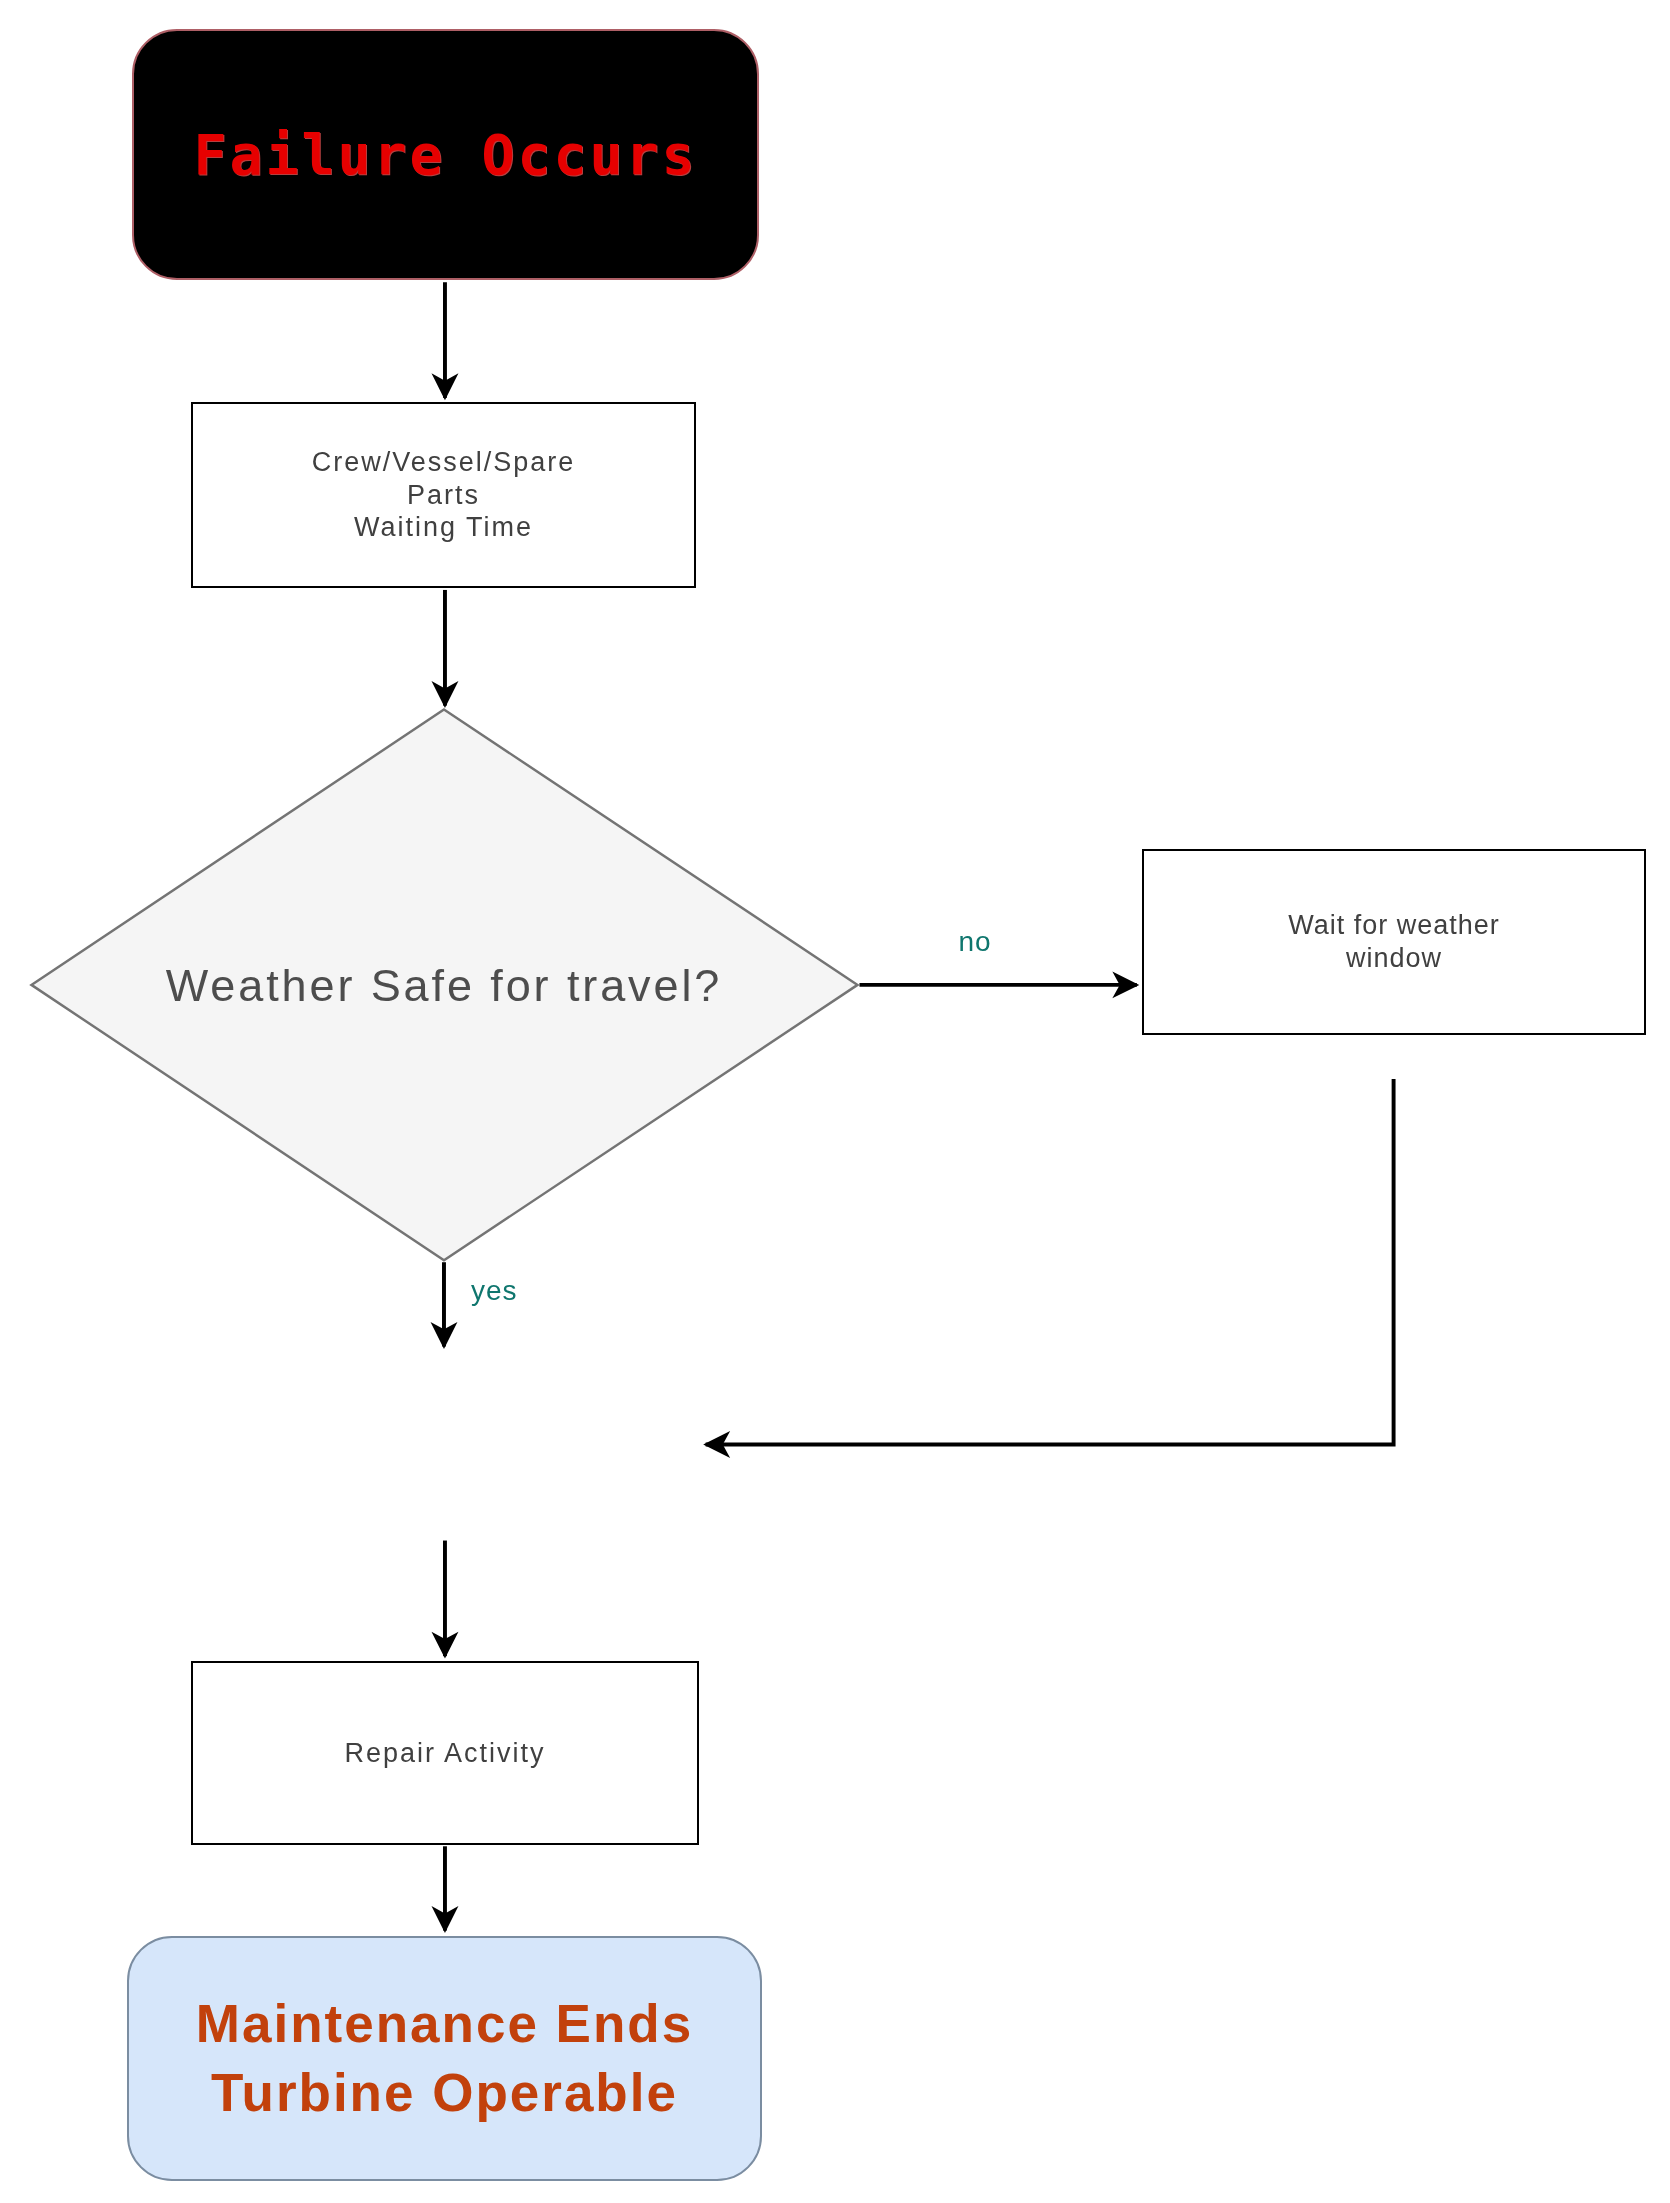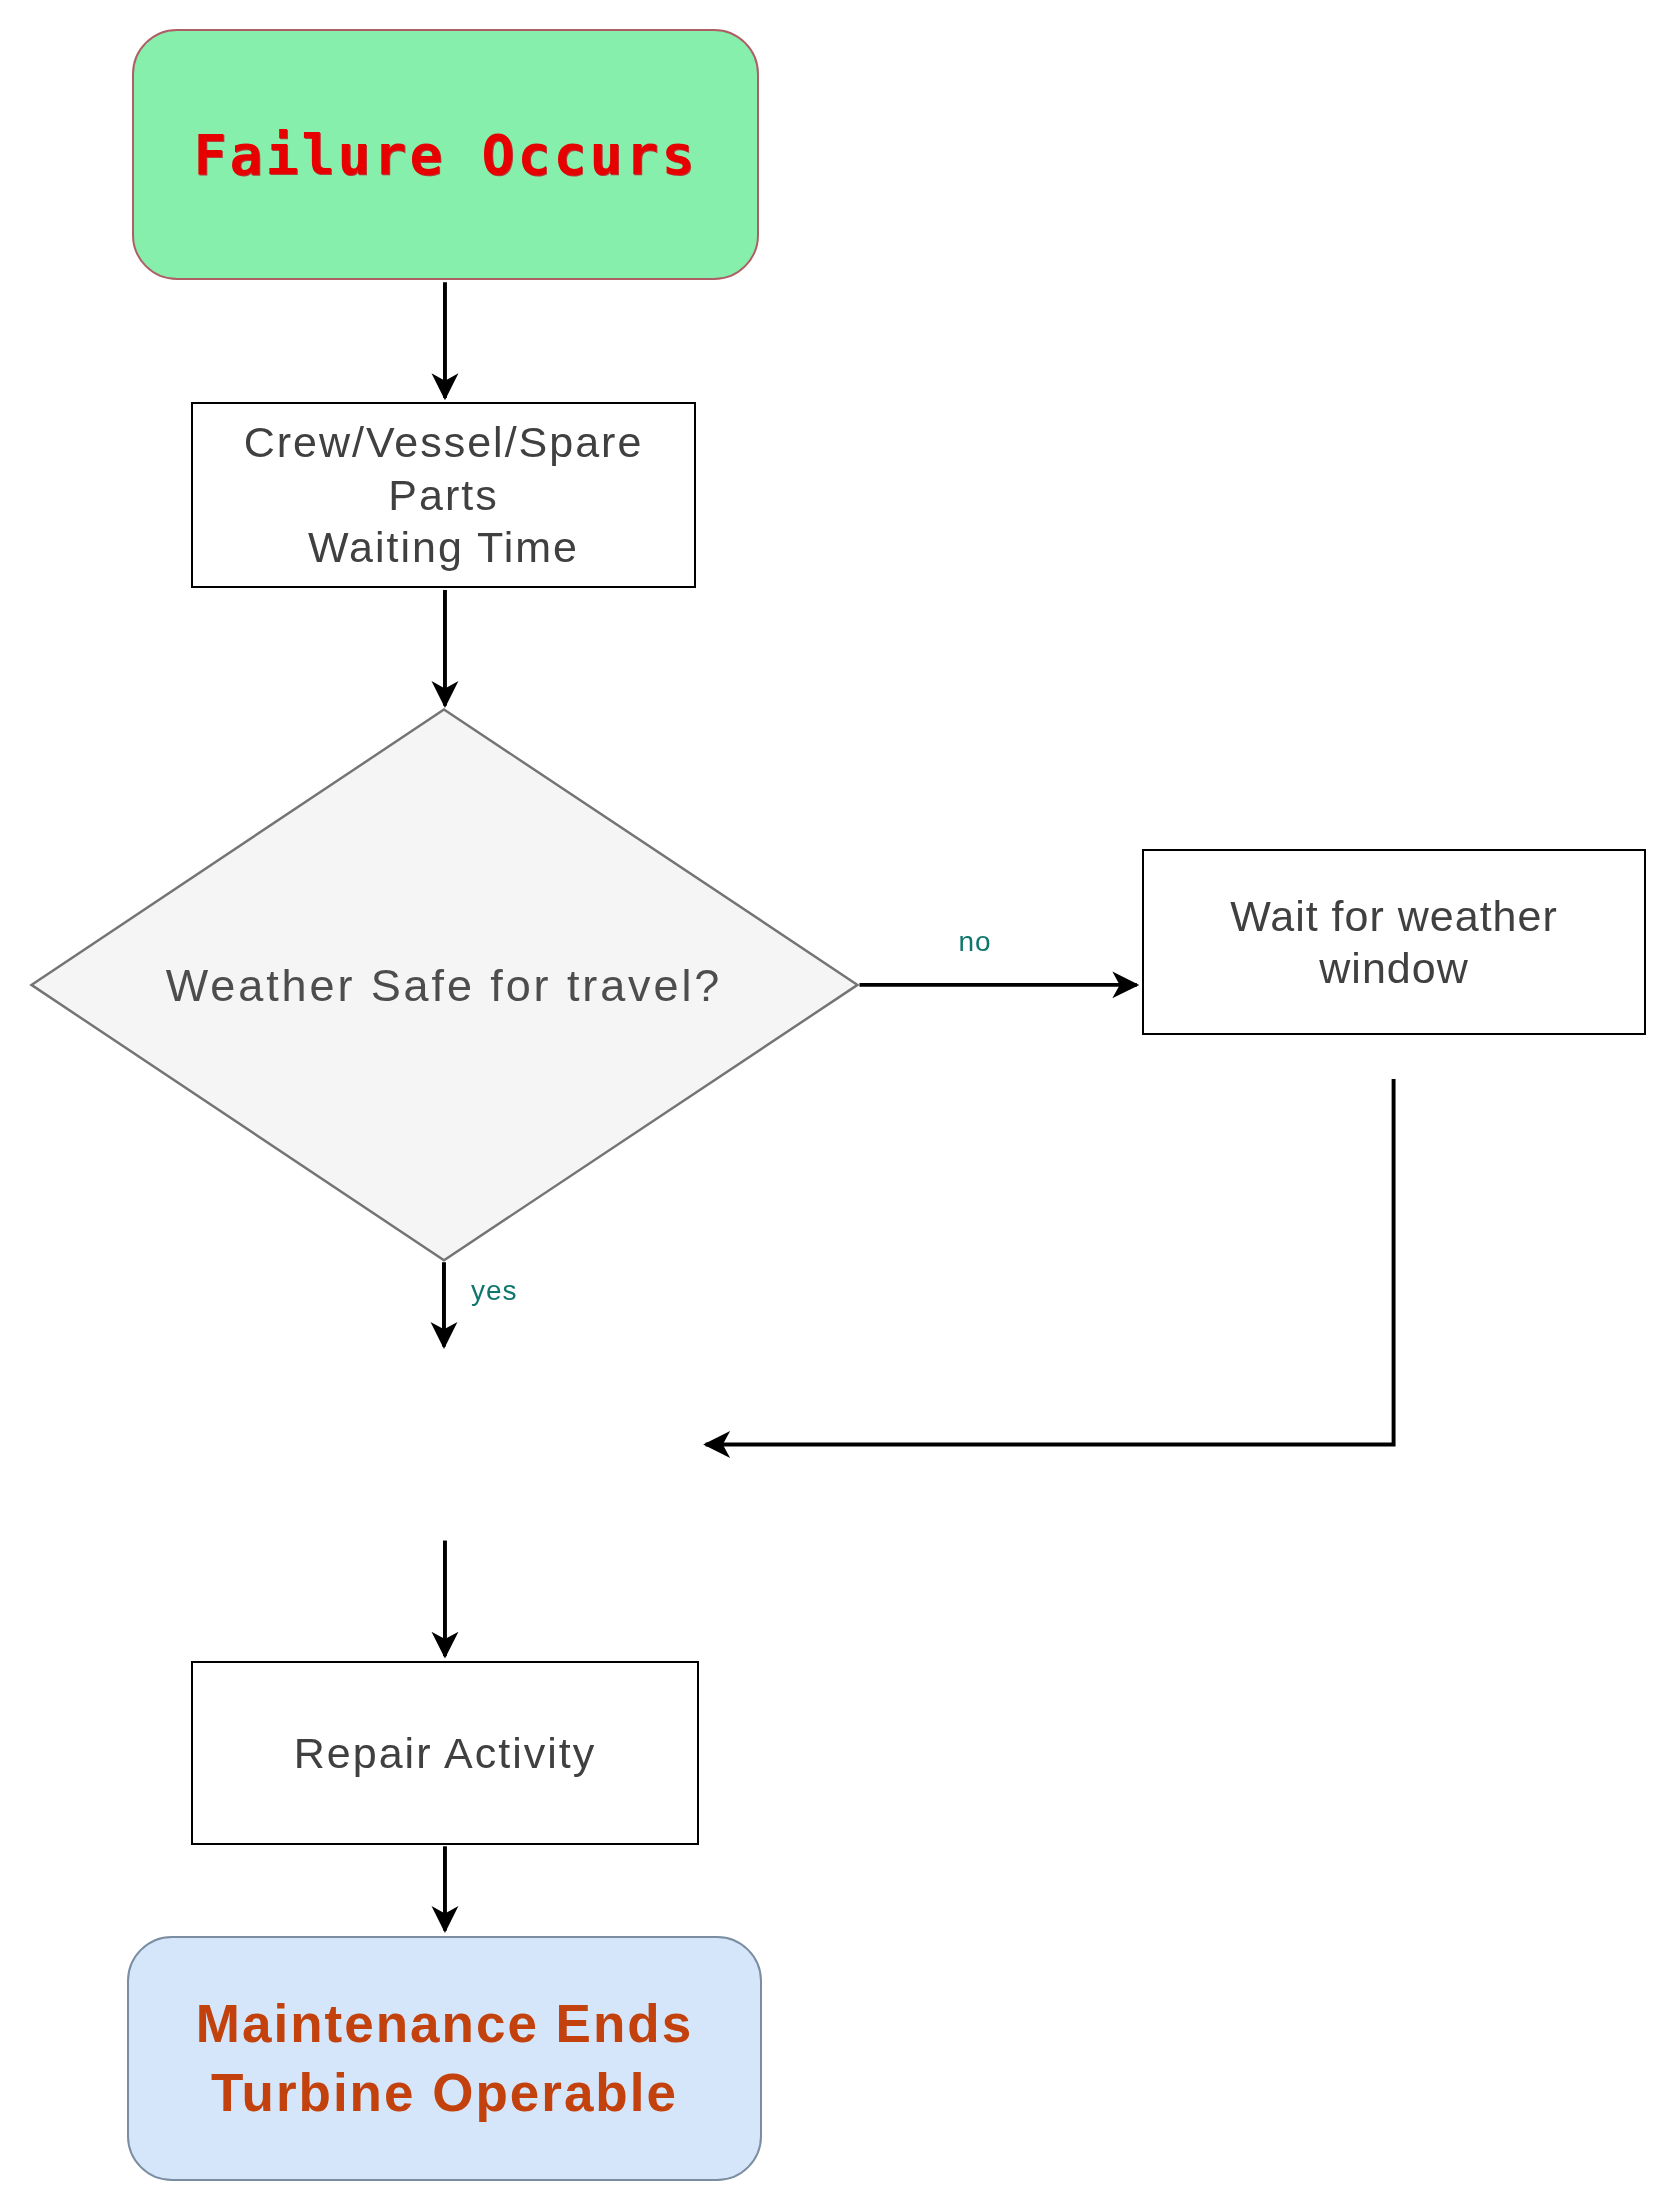--- a/index.html
+++ b/index.html
@@ -22,27 +22,27 @@
     align-items: center;
     justify-content: center;
     text-align: center;
     box-sizing: border-box;
     white-space: pre-line;
   }
   .process {
     background: #ffffff;
     border: 2.9px solid #000000;
     color: #404040;
-    font-size: 43px;
+    font-size: 27px;
     line-height: 1.22;
     letter-spacing: 2px;
   }
   .rounded { border-radius: 45px; }
   .failure-node {
-    background: #86efac;
+    background: #000000;
     border: 2.9px solid #AE5F66;
     color: #E60000;
     font-family: "DejaVu Sans Mono", monospace;
     font-weight: bold;
     font-size: 55px;
     letter-spacing: 2.9px;
     text-shadow: 1px 1px 0 #b44040;
   }
   .end-node {
     background: #D6E6FA;

